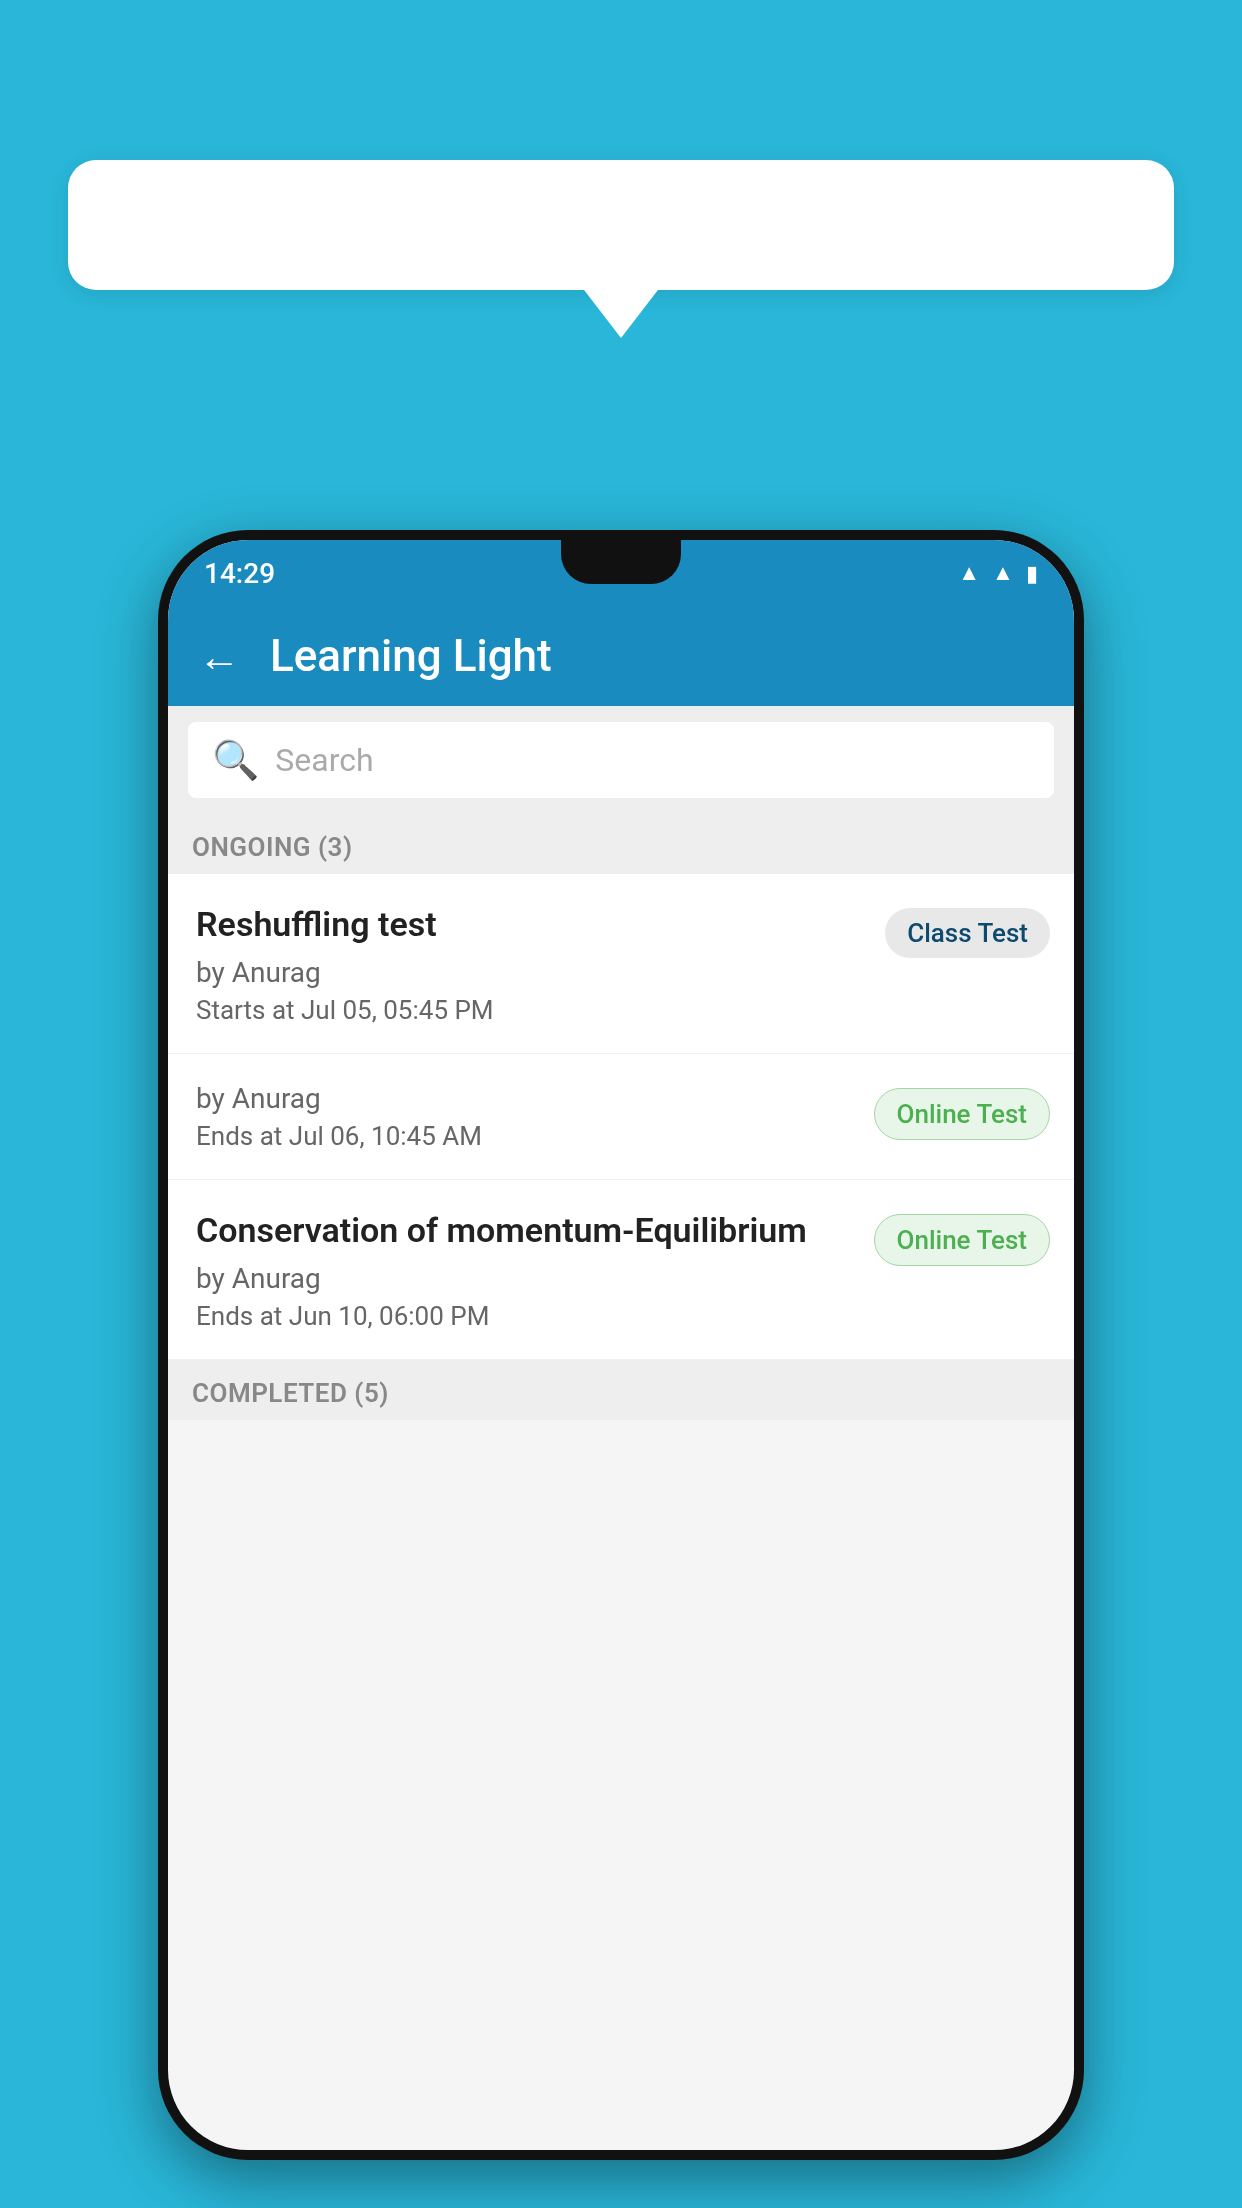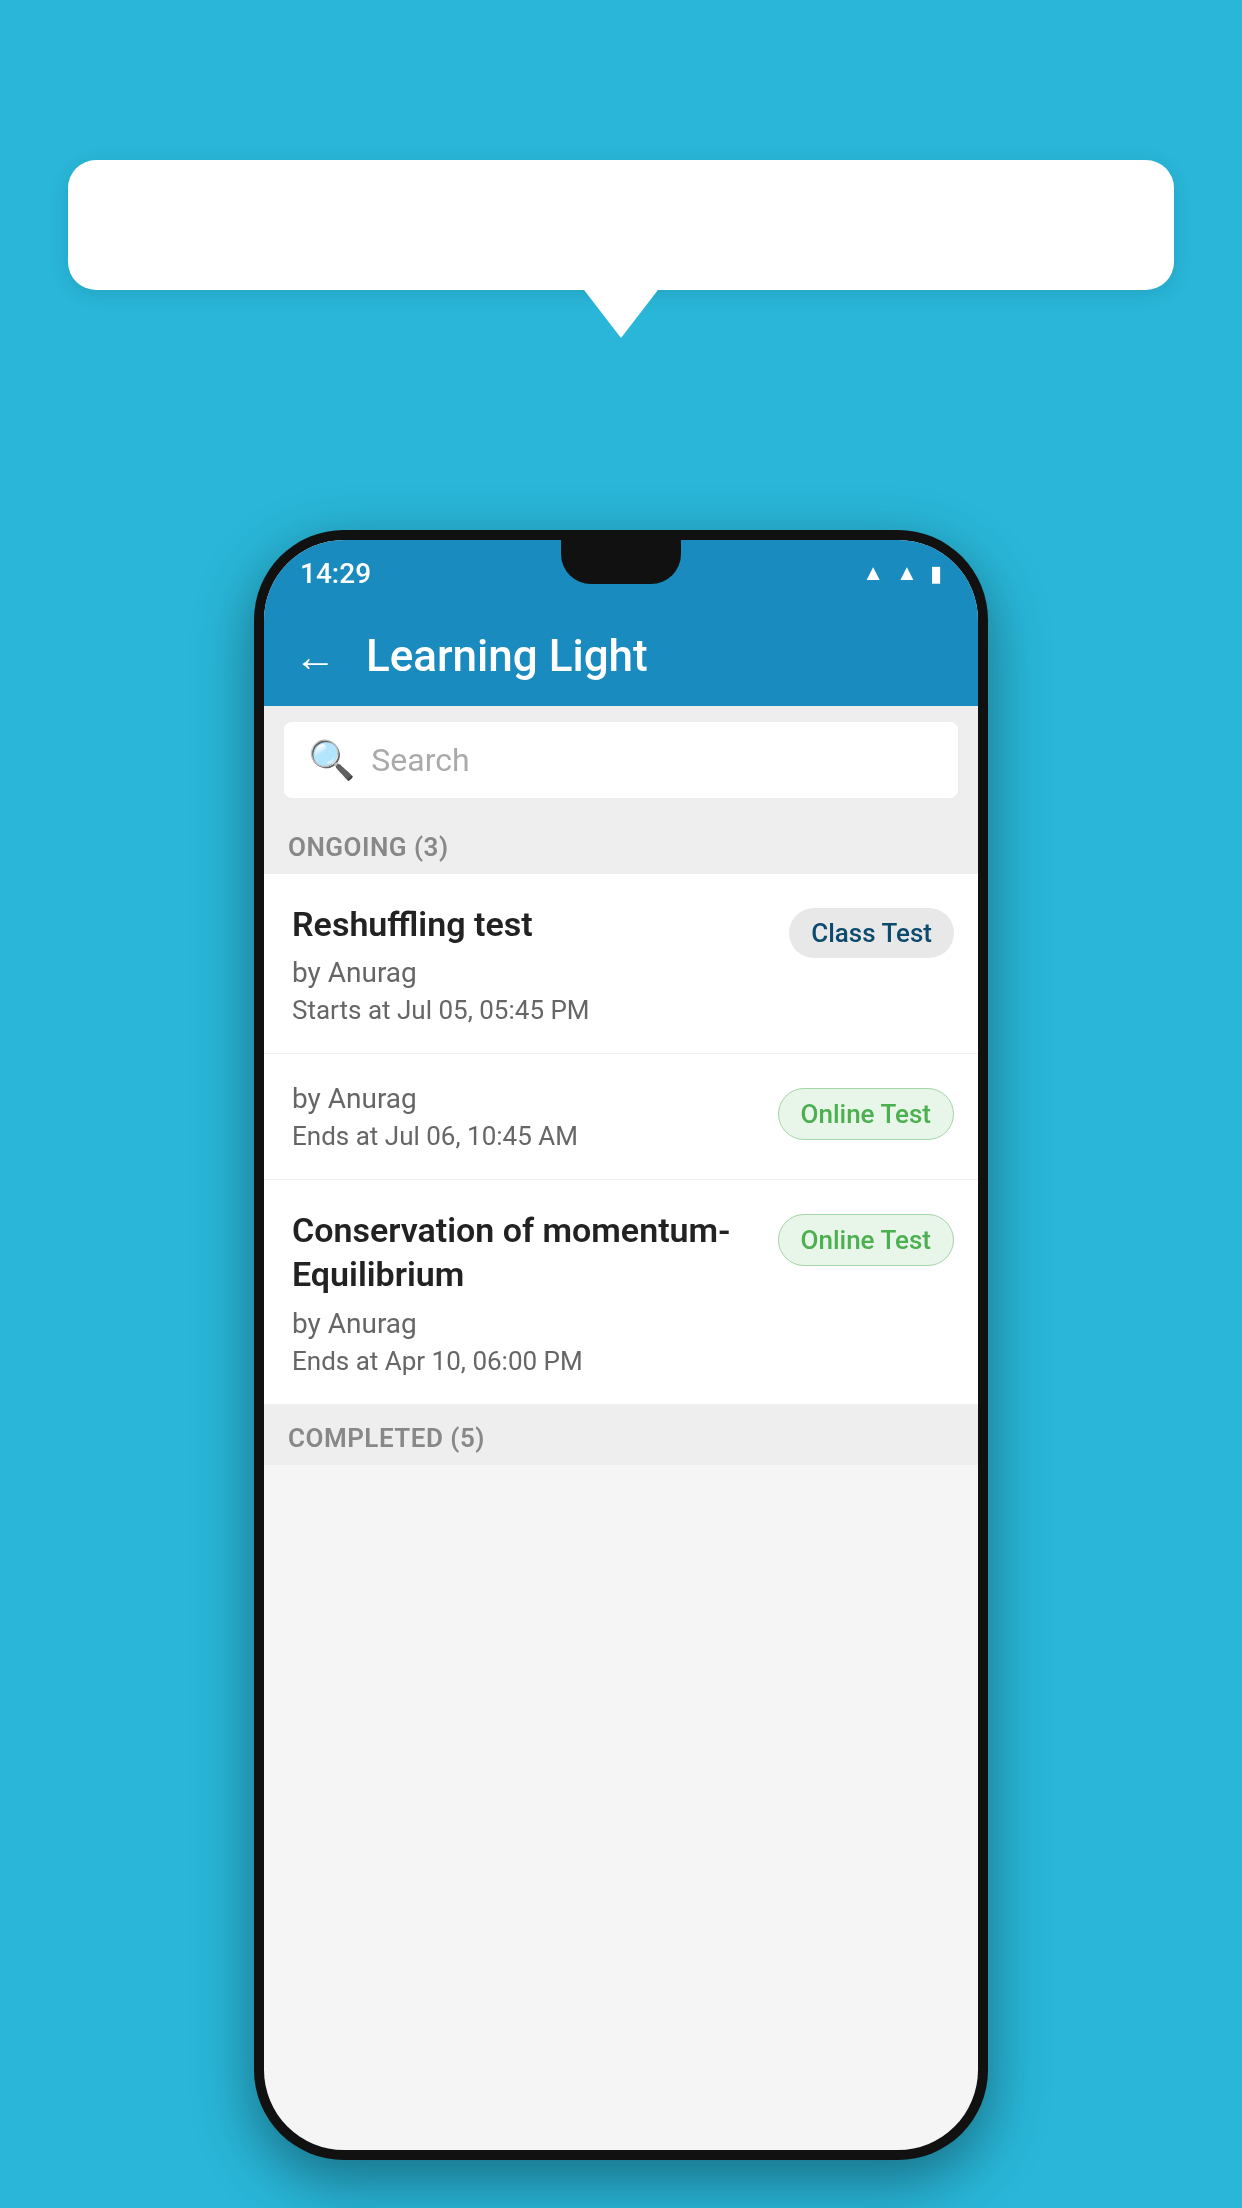--- a/index.html
+++ b/index.html
@@ -51,21 +51,21 @@
       color: #666;
       font-weight: 400;
     }
 
     
     .phone-frame {
       position: absolute;
       top: 530px;
       left: 50%;
       transform: translateX(-50%);
-      width: 734px;
+      width: 926px;
       height: 1630px;
       background: #111;
       border-radius: 90px;
       box-shadow: 0 20px 60px rgba(0,0,0,0.4);
       overflow: hidden;
     }
 
     
     .phone-screen {
       position: absolute;
@@ -328,21 +328,21 @@
           </div>
         </div>
         <span class="test-badge badge-online">Online Test</span>
       </div>
 
       <div class="test-item">
         <div class="test-info">
           <div class="test-name">Conservation of momentum-Equilibrium</div>
           <div class="test-author">by Anurag</div>
           <div class="test-time">
-            <span>Ends at</span>&nbsp;<span>Apr 10, 06:00 PM</span>
+            <span>Ends at</span>&nbsp;<span>Jun 10, 06:00 PM</span>
           </div>
         </div>
         <span class="test-badge badge-online">Online Test</span>
       </div>
 
     </div>
 
     <div class="completed-header">COMPLETED (5)</div>
 
   </div>

